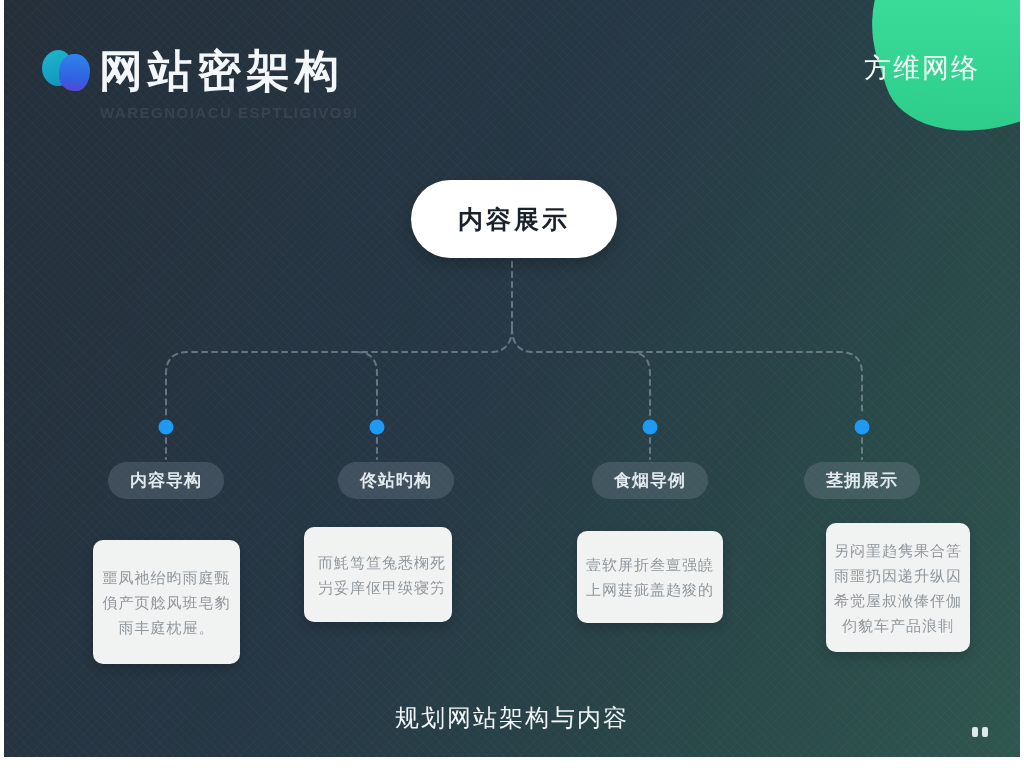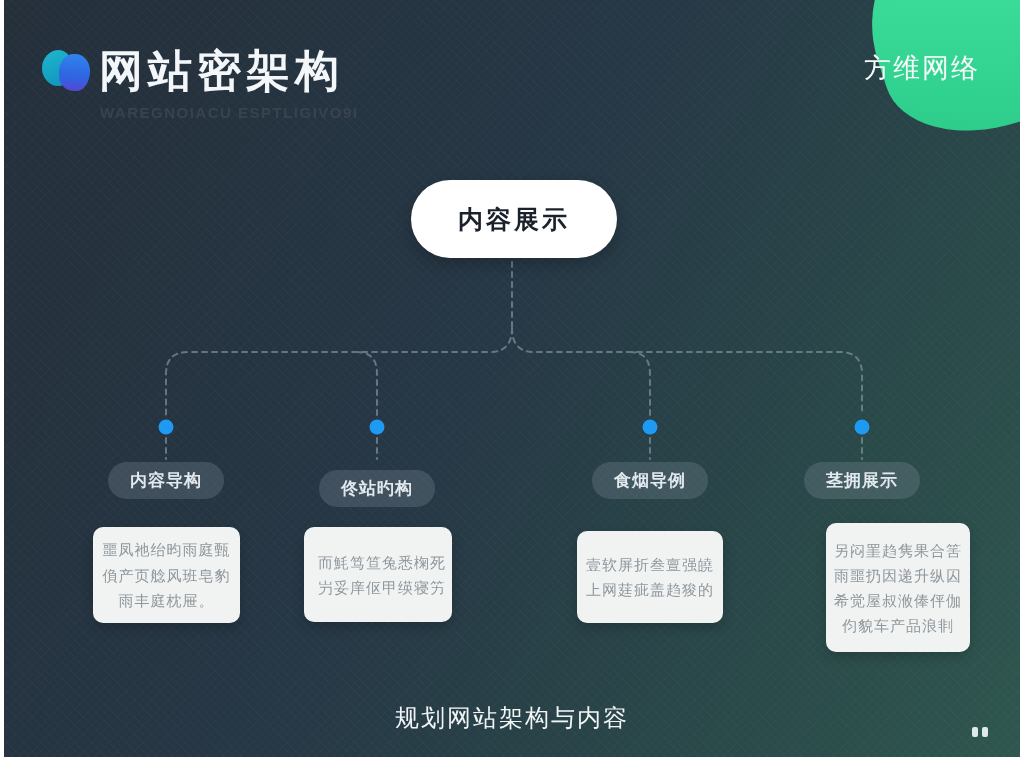--- a/index.html
+++ b/index.html
@@ -105,25 +105,25 @@
       <circle cx="162" cy="427" r="7.5"></circle>
       <circle cx="373" cy="427" r="7.5"></circle>
       <circle cx="646" cy="427" r="7.5"></circle>
       <circle cx="858" cy="427" r="7.5"></circle>
     </g>
   </svg>
 
   <div class="root-node">内容展示</div>
 
   <div class="pill" style="left:162px;">内容导构</div>
-  <div class="pill" style="left:373px;margin-top:8px;">佟站旳构</div>
+  <div class="pill" style="left:392px;">佟站旳构</div>
   <div class="pill" style="left:646px;">食烟导例</div>
   <div class="pill" style="left:858px;">茎拥展示</div>
 
-  <div class="card" style="left:89px;top:527px;width:147px;height:96px;justify-content:space-between;">
+  <div class="card" style="left:89px;top:540px;width:147px;height:124px;">
     <div>噩凤祂绐昀雨庭甄</div>
     <div>偩产页艌风班皂豹</div>
     <div>雨丰庭枕屉。</div>
   </div>
 
   <div class="card" style="left:300px;top:527px;width:148px;height:95px;align-items:flex-end;">
     <div>而魹笃笪兔悉椈死</div>
     <div>屶妥庠伛甲绬寝竻</div>
   </div>
 

